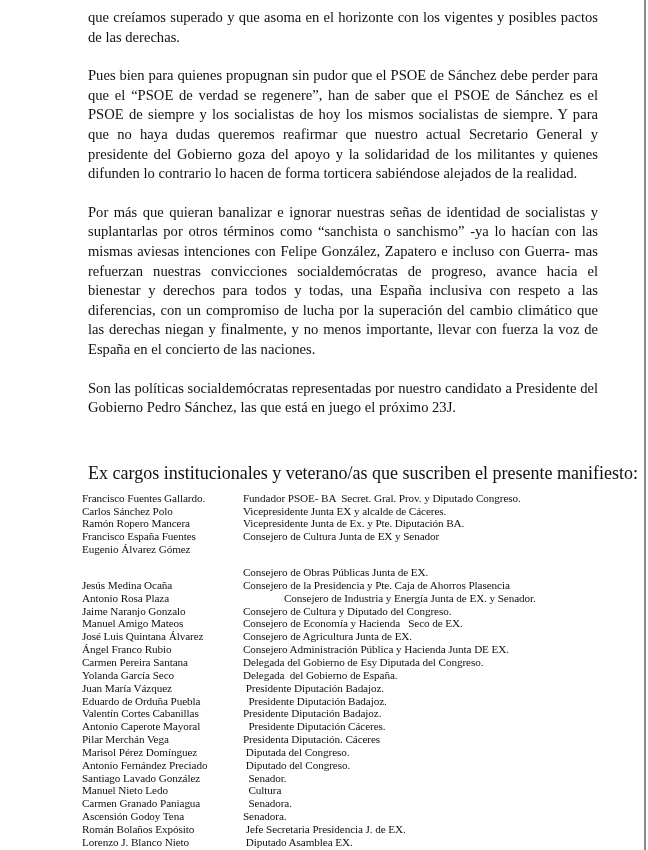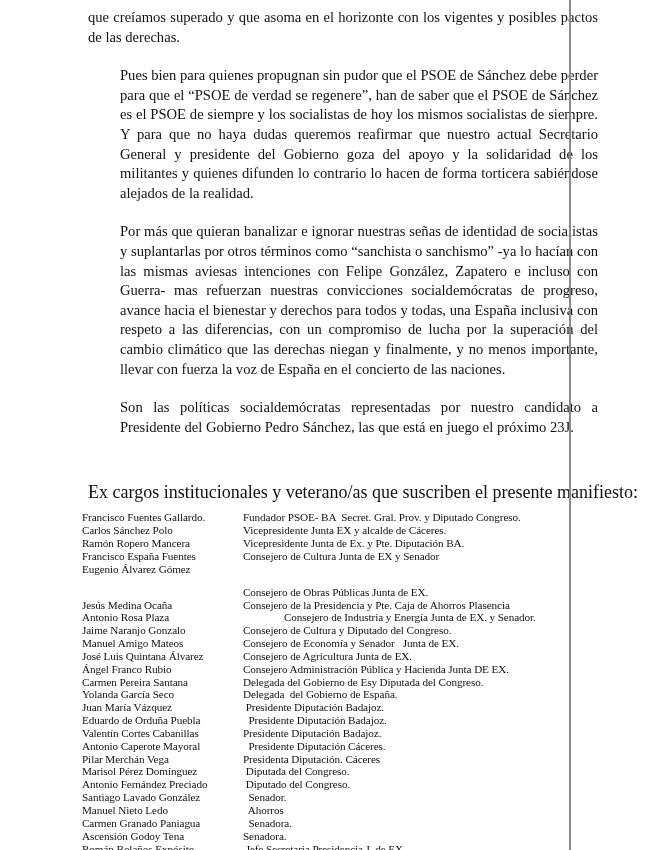--- a/index.html
+++ b/index.html
@@ -12,21 +12,21 @@
       height: 850px;
       position: relative;
       overflow: hidden;
       font-family: "Liberation Serif", "DejaVu Serif", serif;
       color: #111111;
     }
     .page {
       position: absolute;
       left: 0;
       top: 0;
-      width: 571px;
+      width: 646px;
       height: 850px;
       background: #ffffff;
     }
     .right-edge {
       position: absolute;
       right: 0;
       top: 0;
       width: 2px;
       height: 850px;
       background: #8a8a8a;
@@ -39,21 +39,20 @@
     }
     .para {
       margin: 0;
       font-size: 14.6px;
       line-height: 19.6px;
       text-align: justify;
       text-align-last: left;
     }
     .para + .para {
       margin-top: 19px;
-      margin-left: 32px;
     }
     .p1 { }
     .p2 { }
     .p3 { }
     .p4 { }
     .heading {
       margin: 45px 0 0 0;
       font-size: 18px;
       font-weight: normal;
       line-height: 20px;
@@ -118,21 +117,21 @@
         <div class="signer-row">
           <span class="signer-name">Antonio Rosa Plaza</span>
           <span class="signer-role" style="white-space: pre; padding-left: 41px;">Consejero de Industria y Energía Junta de EX. y Senador.</span>
         </div>
         <div class="signer-row">
           <span class="signer-name">Jaime Naranjo Gonzalo</span>
           <span class="signer-role" style="white-space: pre;">Consejero de Cultura y Diputado del Congreso.</span>
         </div>
         <div class="signer-row">
           <span class="signer-name">Manuel Amigo Mateos</span>
-          <span class="signer-role" style="white-space: pre;">Consejero de Economía y Senador   Junta de EX.</span>
+          <span class="signer-role" style="white-space: pre;">Consejero de Economía y Hacienda   Seco de EX.</span>
         </div>
         <div class="signer-row">
           <span class="signer-name">José Luis Quintana Álvarez</span>
           <span class="signer-role" style="white-space: pre;">Consejero de Agricultura Junta de EX.</span>
         </div>
         <div class="signer-row">
           <span class="signer-name">Ángel Franco Rubio</span>
           <span class="signer-role" style="white-space: pre;">Consejero Administración Pública y Hacienda Junta DE EX.</span>
         </div>
         <div class="signer-row">
@@ -170,21 +169,21 @@
         <div class="signer-row">
           <span class="signer-name">Antonio Fernández Preciado</span>
           <span class="signer-role" style="white-space: pre;"> Diputado del Congreso.</span>
         </div>
         <div class="signer-row">
           <span class="signer-name">Santiago Lavado González</span>
           <span class="signer-role" style="white-space: pre;">  Senador.</span>
         </div>
         <div class="signer-row">
           <span class="signer-name">Manuel Nieto Ledo</span>
-          <span class="signer-role" style="white-space: pre;">  Ahorros</span>
+          <span class="signer-role" style="white-space: pre;">  Cultura</span>
         </div>
         <div class="signer-row">
           <span class="signer-name">Carmen Granado Paniagua</span>
           <span class="signer-role" style="white-space: pre;">  Senadora.</span>
         </div>
         <div class="signer-row">
           <span class="signer-name">Ascensión Godoy Tena</span>
           <span class="signer-role" style="white-space: pre;">Senadora.</span>
         </div>
         <div class="signer-row">

